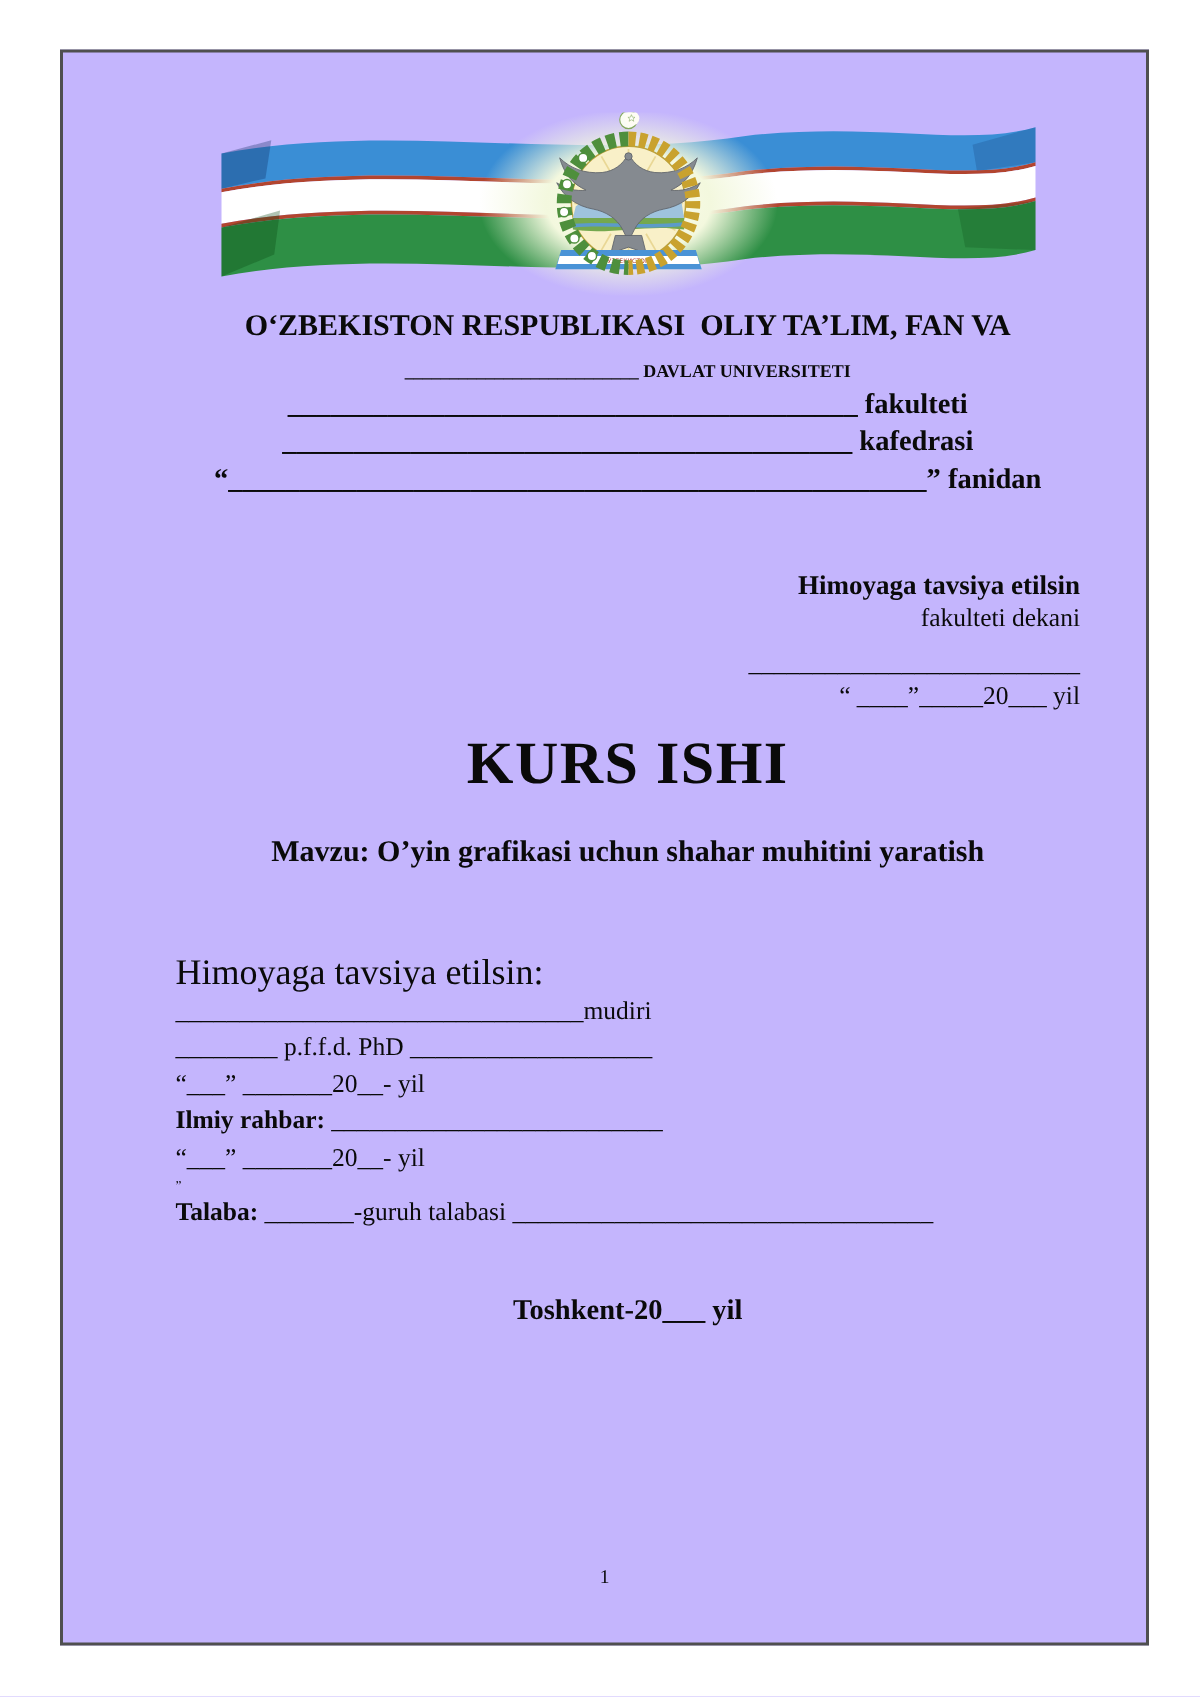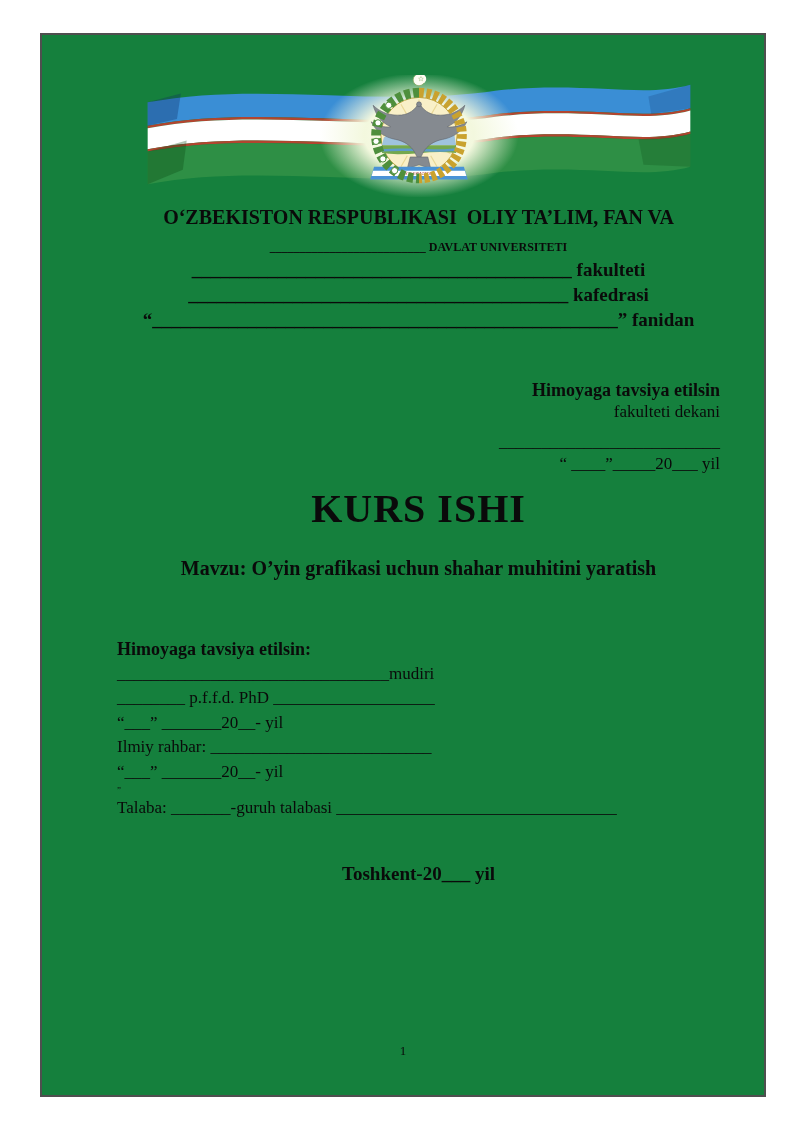--- a/index.html
+++ b/index.html
@@ -2,41 +2,41 @@
 <html lang="uz"><head>
 <meta charset="utf-8">
 <style>
   html,body{margin:0;padding:0;}
   body{
     width:800px;height:1131px;position:relative;background:#ffffff;
     font-family:"Liberation Serif", serif;color:#0a0a0a;
   }
   .page-border{
     position:absolute;left:40px;top:33px;width:726px;height:1064px;
-    box-sizing:border-box;border:2px solid #4f4f4f;background:#15803d;
+    box-sizing:border-box;border:2px solid #4f4f4f;background:#c4b5fd;
   }
   .content{
     position:absolute;inset:0;box-sizing:border-box;
     padding:0 44px 0 75px;display:flex;flex-direction:column;
   }
   .flag-wrap{margin:40px auto 0 auto;width:560px;height:122px;}
   .c{text-align:center;}
-  .b{font-weight:normal;margin-top:48px;}
+  .b{font-weight:bold;margin-top:48px;}
   .pre{white-space:pre-wrap;}
   .ministry{margin-top:6px;font-size:20px;font-weight:bold;line-height:28px;}
   .uni-line{margin-top:9px;font-size:12px;font-weight:bold;}
   .dept-block{margin-top:2px;font-size:19px;font-weight:bold;line-height:25px;}
   .appr{margin-top:48px;text-align:right;font-size:17px;line-height:20px;}
   .appr-title{font-size:18px;font-weight:bold;}
   .appr-gap{margin-top:10px;}
   .appr-gap2{margin-top:2px;}
   .kurs-title{margin-top:4px;font-size:40px;font-weight:bold;letter-spacing:1px;line-height:62px;font-family:Liberation Serif, serif;}
   .mavzu{margin-top:14px;font-size:20px;font-weight:bold;line-height:29px;}
   .sig-block{margin-top:54px;font-size:17px;line-height:24.5px;}
-  .sig-title{font-size:18px;font-weight:bold;}
+  .sig-title{font-size:24px;font-weight:normal;}
   .stray{font-size:9px;line-height:12px;height:12px;}
   .toshkent{margin-top:42px;font-size:19px;font-weight:bold;}
   .page-number{position:absolute;left:0;right:0;bottom:36px;text-align:center;font-size:13px;}
 </style>
 </head>
 <body>
 
 <div class="page-border">
   <div class="content">
 

